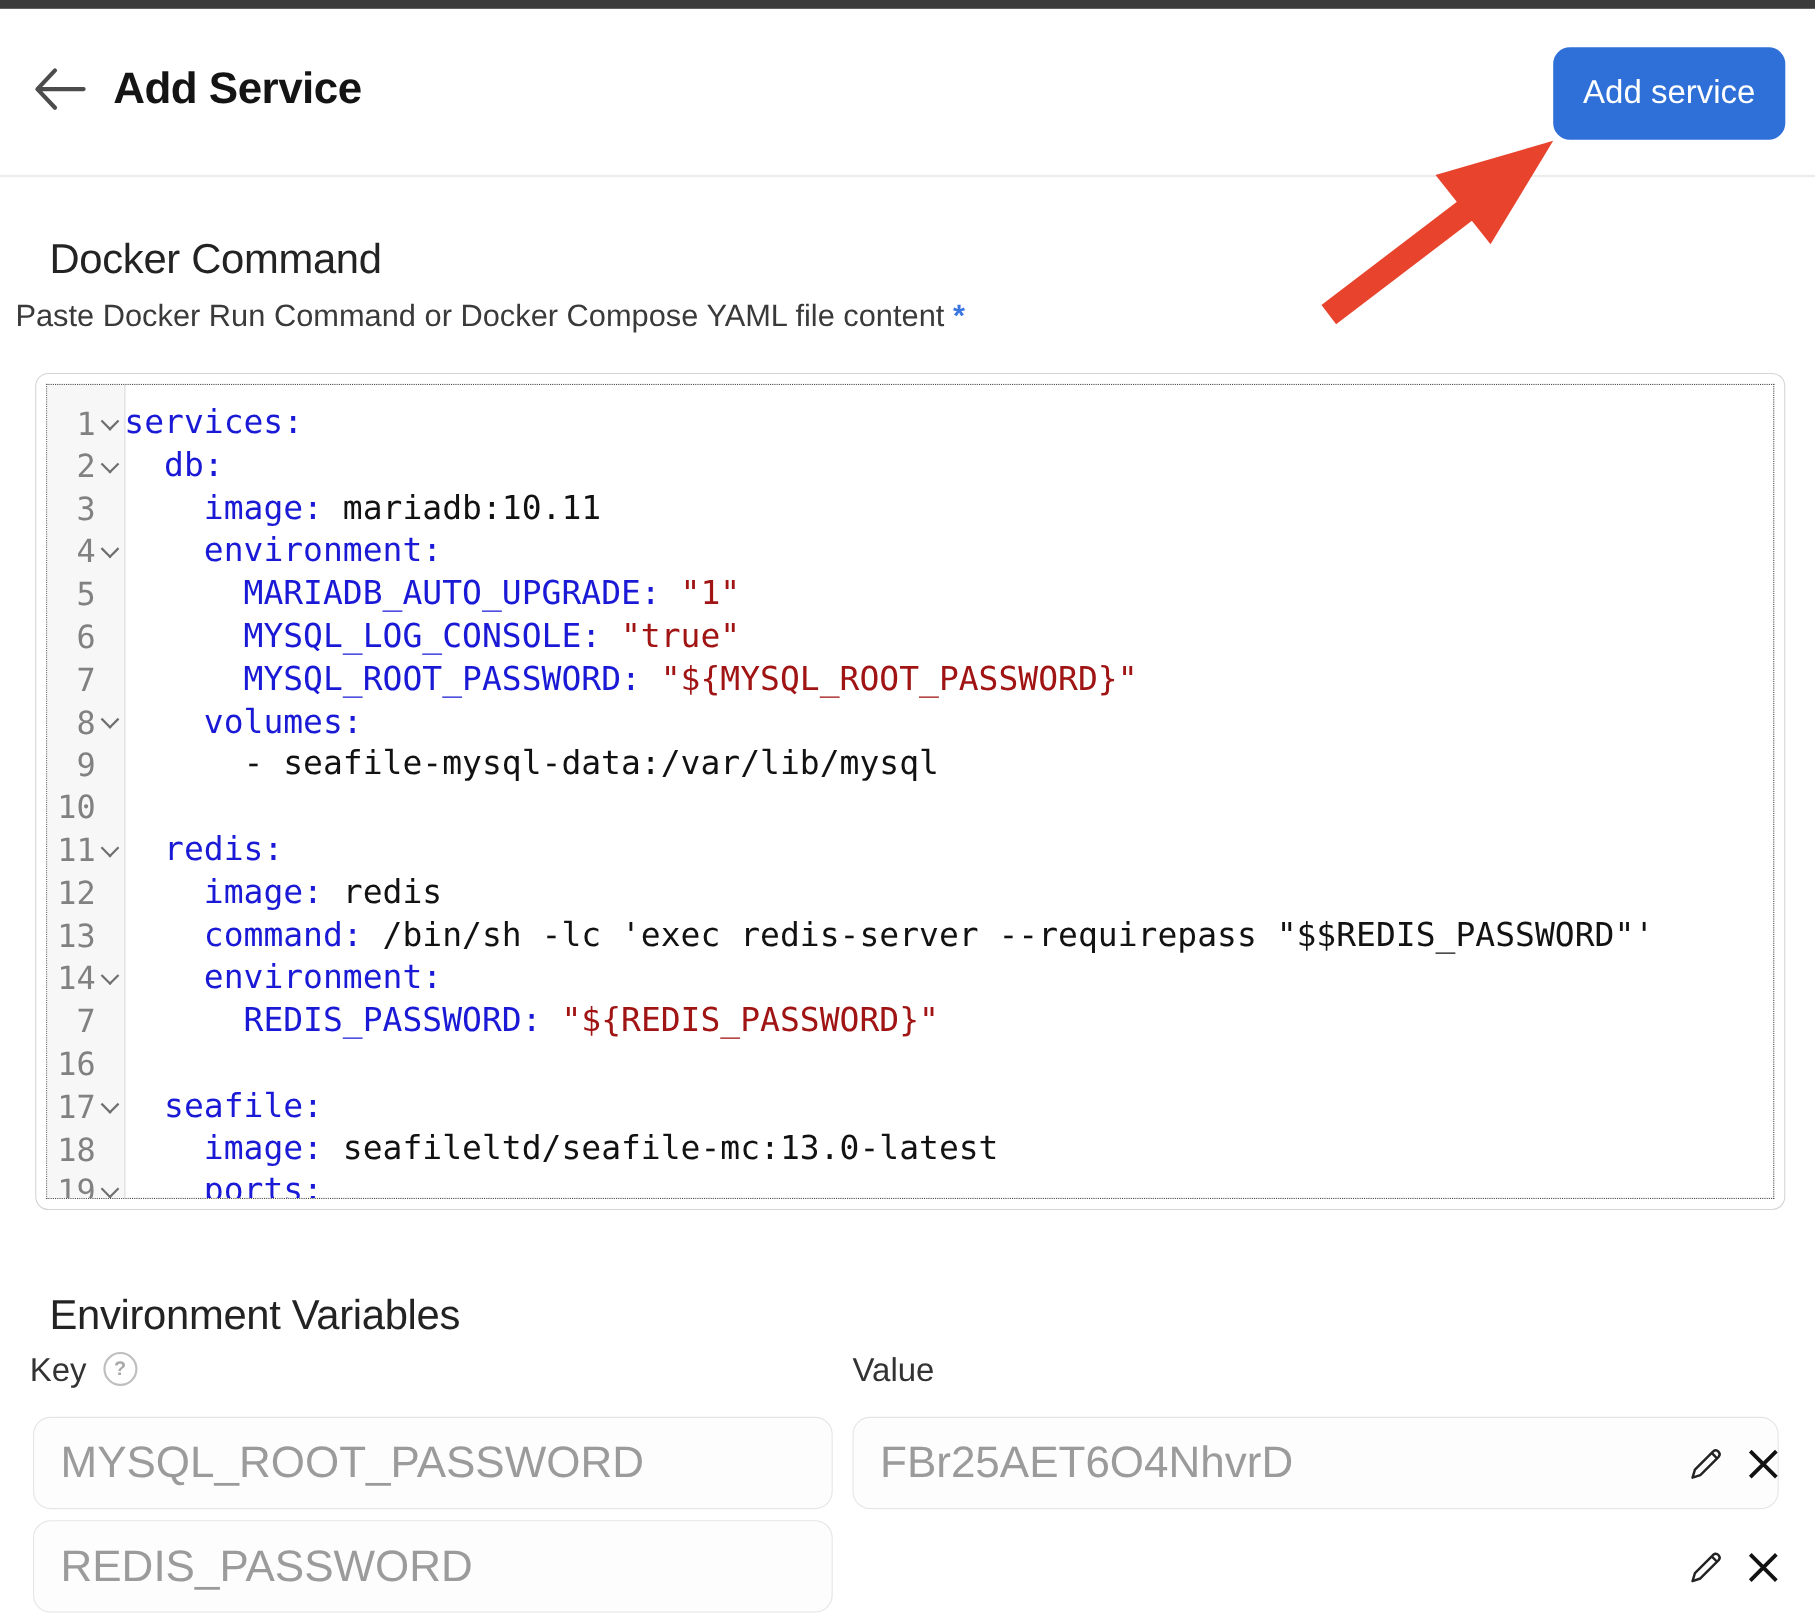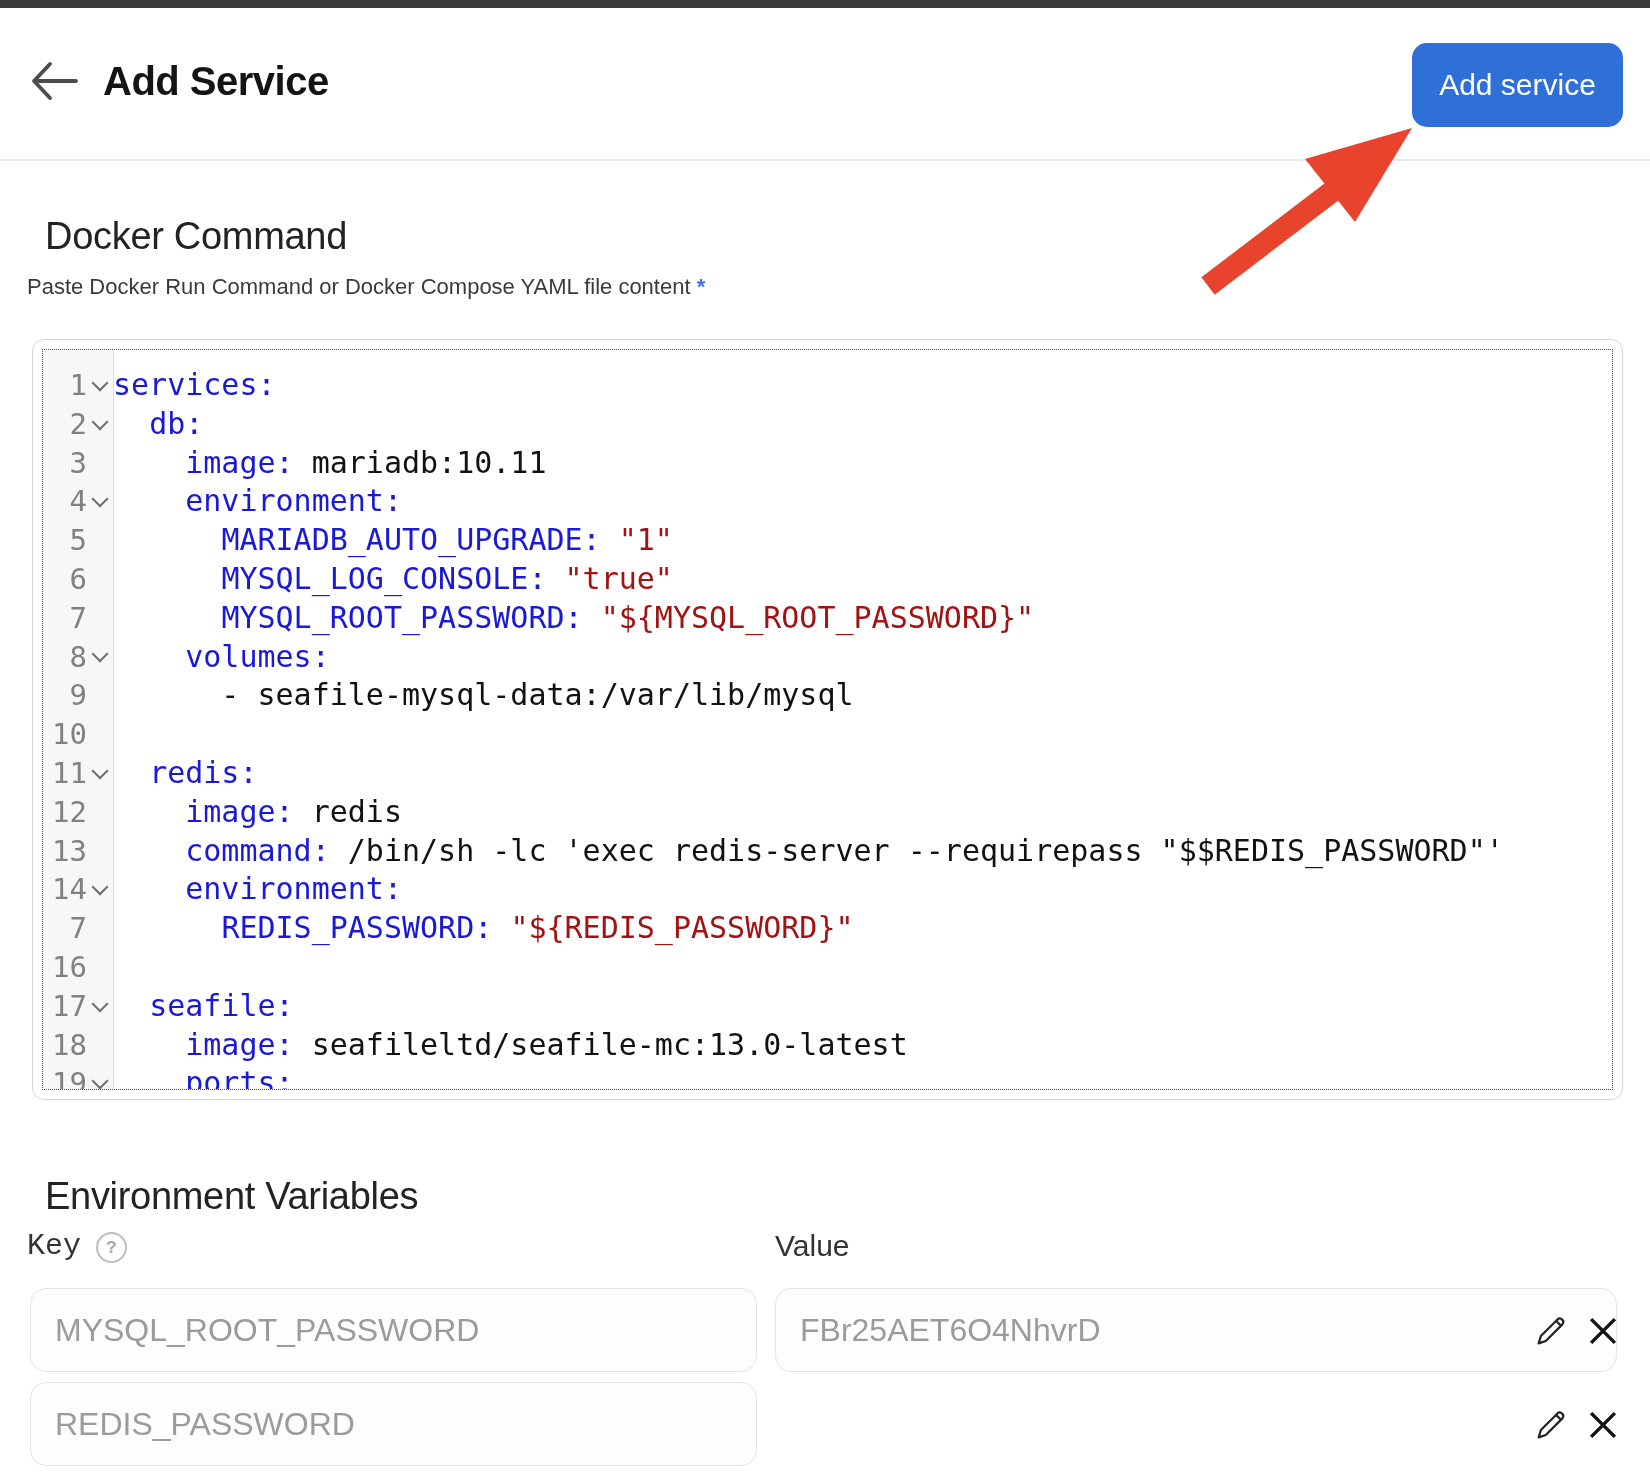--- a/index.html
+++ b/index.html
@@ -13,21 +13,21 @@
   .primary-btn{position:absolute;left:1412px;top:43px;width:211px;height:84px;border:none;border-radius:15px;
                background:var(--accent,#2f6fd8);color:#fff;font-size:30px;font-weight:500;cursor:pointer;
                font-family:"Liberation Sans", sans-serif;}
   .divider{position:absolute;left:0;top:159px;width:100%;height:2px;background:#ececec;}
   .red-arrow{position:absolute;left:1193px;top:114px;width:232px;height:186px;z-index:5;pointer-events:none;}
 
   
   .sec{position:absolute;left:27px;margin:18px;font-size:38px;line-height:48px;font-weight:500;color:#232323;letter-spacing:-0.3px;}
   .sec.dock{top:194px;}
   .sec.env{top:1154px;}
-  .field-label{position:absolute;left:27px;top:268px;font-size:22px;line-height:38px;color:#3a3a3a;}
+  .field-label{position:absolute;left:14px;top:268px;font-size:28px;line-height:38px;color:#3a3a3a;}
   .req{color:var(--req,#3b76e0);font-weight:700;}
 
   
   .editor{position:absolute;left:32px;top:339px;width:1591px;height:761px;border:1px solid #d5d5d5;
           border-radius:12px;background:#fff;box-sizing:border-box;padding:9px;}
   .editor-inner{position:relative;width:100%;height:100%;border:1px dotted #4a4a4a;box-sizing:border-box;overflow:hidden;}
   .gutter-bg{position:absolute;left:0;top:0;bottom:0;width:70px;background:#f7f7f7;border-right:1px solid #dcdcdc;}
   .code-lines{position:relative;padding-top:16px;font-family:"DejaVu Sans Mono", monospace;font-size:30px;line-height:38.8px;}
   .code-row{display:flex;height:38.8px;align-items:center;}
   .gcell{width:70px;flex:0 0 70px;display:flex;align-items:center;box-sizing:border-box;}
@@ -35,28 +35,28 @@
   .gchev{width:26px;flex:0 0 26px;display:flex;justify-content:center;align-items:center;}
   .chev{width:10px;height:10px;border-right:2px solid #6f6f6f;border-bottom:2px solid #6f6f6f;
         transform:rotate(45deg);margin-bottom:5px;}
   .ctext{white-space:pre;color:var(--plain,#121212);}
   .tok-k{color:var(--key,#1a1ad6);}
   .tok-s{color:var(--str,#a11414);}
   .tok-p{color:var(--plain,#121212);}
 
   
   .kv-labels{position:absolute;left:0;top:1229px;width:100%;height:40px;font-size:30px;color:#333;}
-  .klabel{position:absolute;left:27px;display:flex;align-items:flex-end;font-family:Liberation Mono, monospace;}
+  .klabel{position:absolute;left:27px;display:flex;align-items:flex-start;}
   .vlabel{position:absolute;left:775px;}
   .help{display:inline-flex;justify-content:center;align-items:center;width:27px;height:27px;margin-left:15px;
         border:2px solid #bfbfbf;border-radius:50%;color:#a8a8a8;font-size:18px;font-weight:700;background:none;cursor:pointer;padding:0;}
   .env-rows{position:absolute;left:0;top:1288px;width:100%;}
   .env-row{position:relative;height:84px;margin-bottom:10px;}
   .env-row input{position:absolute;top:0;height:84px;box-sizing:border-box;border:1.5px solid #e5e5e5;border-radius:16px;
-                 background:#fdfdfd;padding:0 24px;font-size:32px;color:#9b9b9b;font-family:"Liberation Sans", sans-serif;outline:none;}
+                 background:#fdfdfd;padding:0 24px;font-size:40px;color:#9b9b9b;font-family:"Liberation Sans", sans-serif;outline:none;}
   .env-row input.key{left:30px;width:727px;}
   .env-row input.val{left:775px;width:842px;}
   .icon-btn{position:absolute;top:24px;width:38px;height:38px;background:none;border:none;padding:0;cursor:pointer;}
   .icon-btn.edit{left:1532px;}
   .icon-btn.del{left:1584px;}
 </style>
 </head>
 <body>
 
 <div class="canvas">

